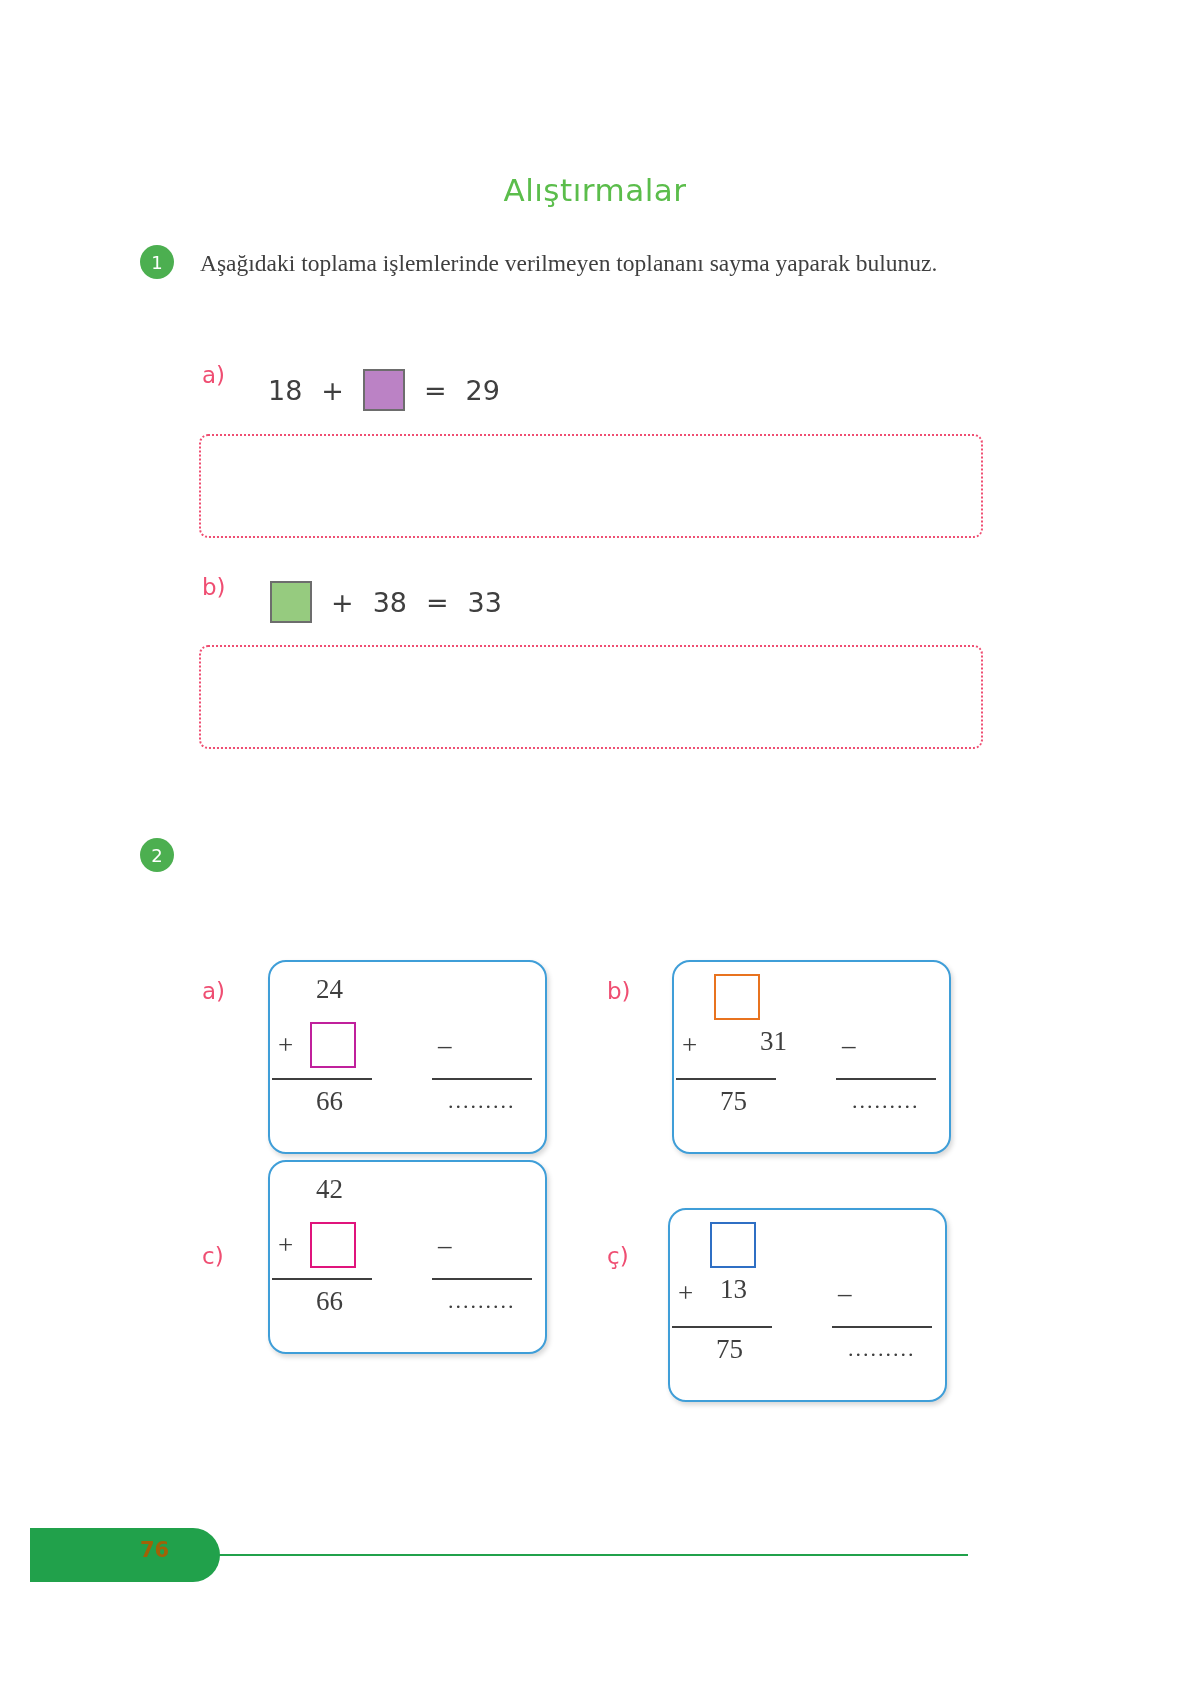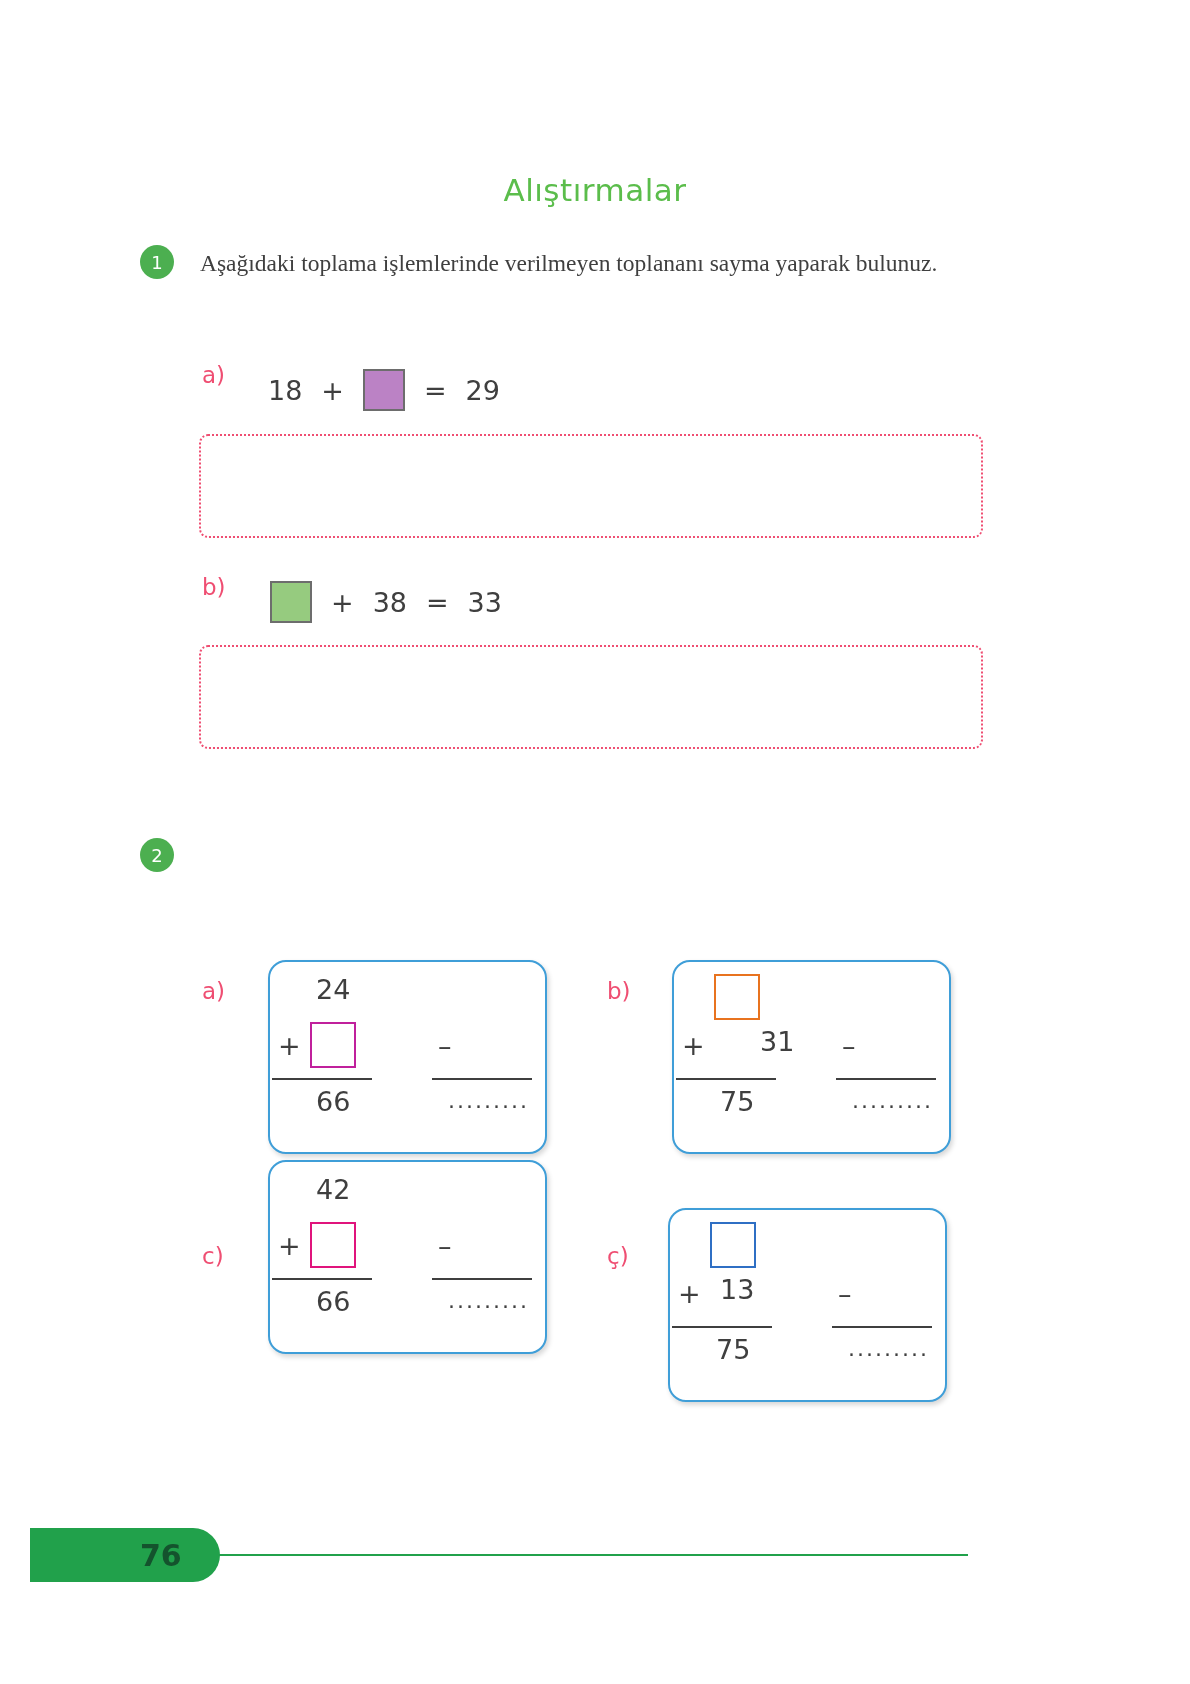--- a/index.html
+++ b/index.html
@@ -91,20 +91,21 @@
 
   
   .op-card {
     position: absolute;
     width: 275px;
     height: 190px;
     border: 2px solid #3f9ed8;
     border-radius: 18px;
     background: #ffffff;
     box-shadow: 2px 3px 5px rgba(0,0,0,0.16);
+    font-family: Liberation Serif, serif;
   }
 
   .op-inner {
     position: absolute;
     inset: 0;
   }
 
   .num-top {
     position: absolute;
     font-size: 27px;
@@ -146,22 +147,22 @@
     top: 1528px;
     width: 190px;
     height: 54px;
     background: #21a14b;
     border-radius: 0 27px 27px 0;
   }
   .footer-num {
     position: absolute;
     left: 140px;
     top: 1538px;
-    font-size: 30px;
-    color: #14532d;
+    font-size: 21px;
+    color: #a16207;
     font-weight: bold;
   }
   .footer-line {
     position: absolute;
     left: 218px;
     top: 1554px;
     width: 750px;
     height: 2px;
     background: #21a14b;
   }

